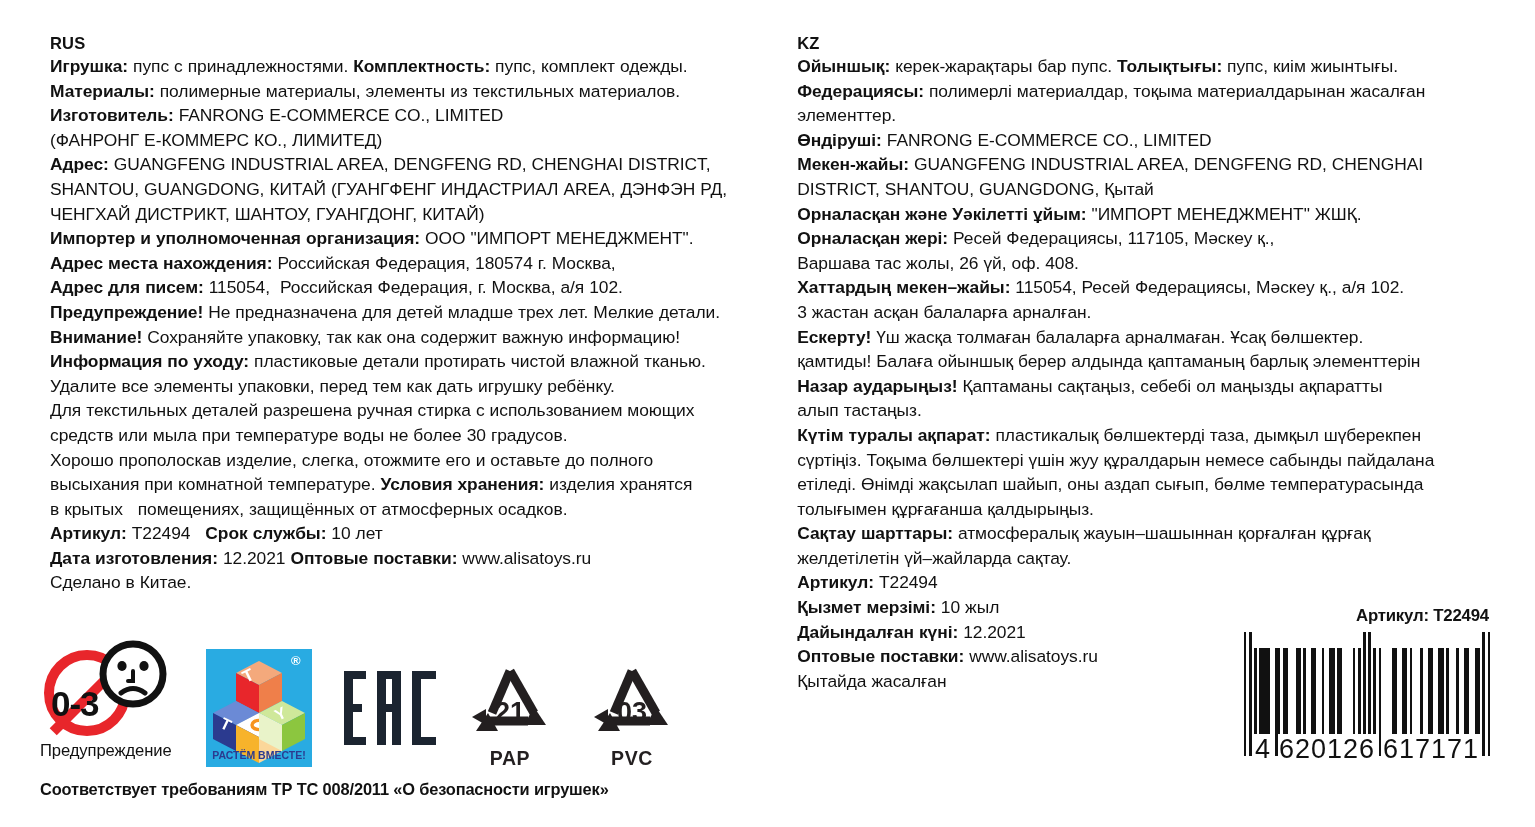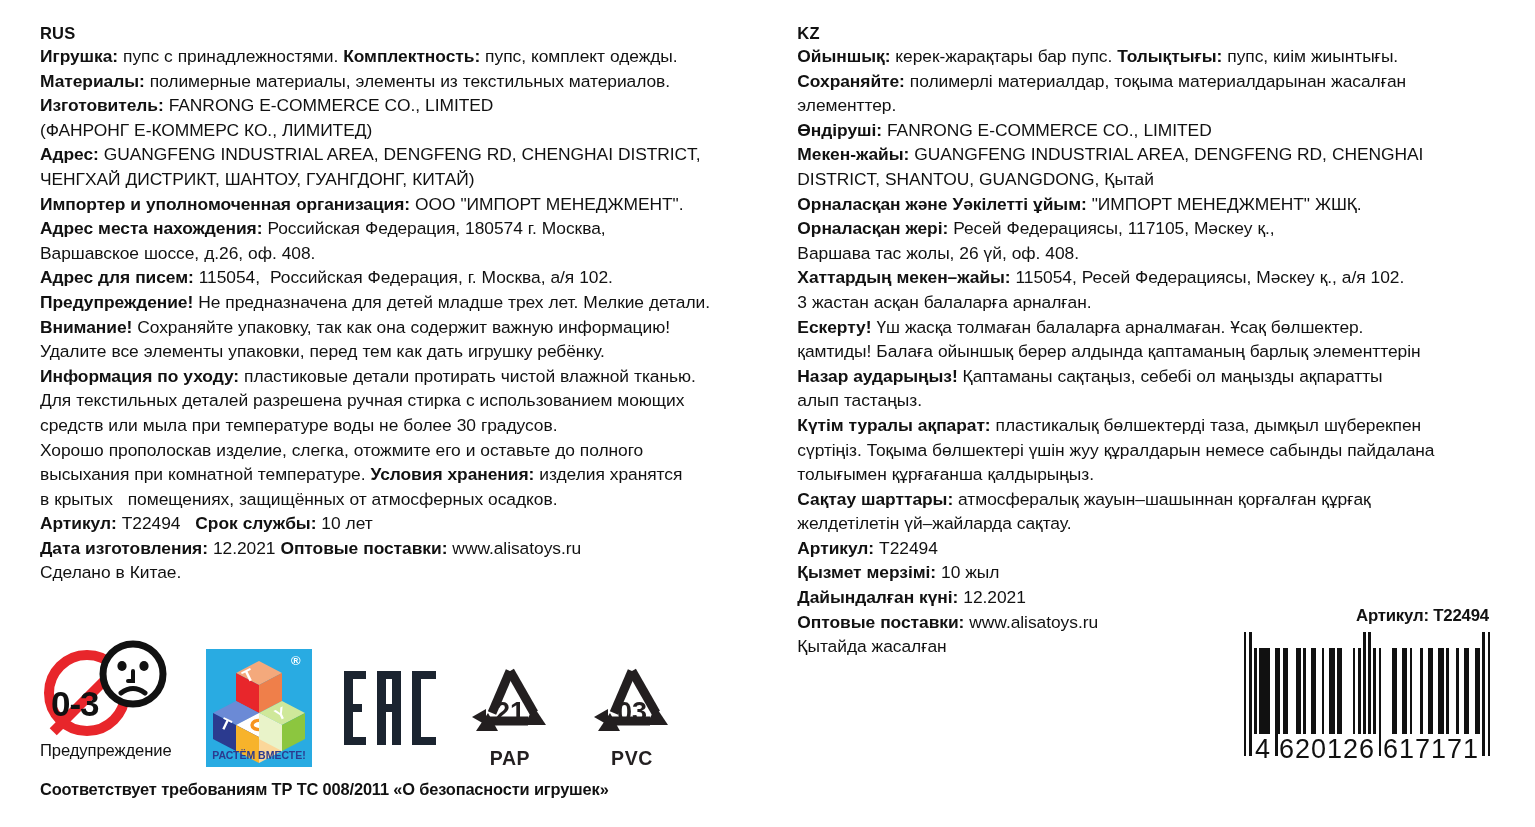--- a/index.html
+++ b/index.html
@@ -3,21 +3,21 @@
 <meta charset="utf-8">
 <style>
   * { box-sizing: border-box; margin: 0; padding: 0; }
   html, body {
     width: 1535px; height: 827px;
     background: #ffffff;
     font-family: "Liberation Sans", "DejaVu Sans", sans-serif;
     color: #111111;
     overflow: hidden;
   }
-  .page { position: relative; width: 1535px; height: 827px; padding: 0; }
+  .page { position: relative; width: 1535px; height: 827px; padding: 10px; }
 
   .columns { display: flex; gap: 0; padding: 22px 24px 0 40px; }
   .col { width: 745px; }
   .col.kz { padding-left: 22px; }
 
   .lang-tag {
     font-weight: bold;
     font-size: 16.5px;
     line-height: 22px;
     letter-spacing: .2px;
@@ -111,59 +111,60 @@
 
   <div class="columns">
     <div class="col rus">
       <div class="lang-tag">RUS</div>
       <div id="rus-lines">
           <p class="line"><b>Игрушка:</b><span> пупс с принадлежностями. </span><b>Комплектность:</b><span> пупс, комплект одежды.</span></p>
           <p class="line"><b>Материалы:</b><span> полимерные материалы, элементы из текстильных материалов.</span></p>
           <p class="line"><b>Изготовитель:</b><span> FANRONG E-COMMERCE CO., LIMITED</span></p>
           <p class="line"><span>(ФАНРОНГ Е-КОММЕРС КО., ЛИМИТЕД)</span></p>
           <p class="line"><b>Адрес:</b><span> GUANGFENG INDUSTRIAL AREA, DENGFENG RD, CHENGHAI DISTRICT,</span></p>
+          <p class="line"><span>SHANTOU, GUANGDONG, КИТАЙ (ГУАНГФЕНГ ИНДАСТРИАЛ AREA, ДЭНФЭН РД,</span></p>
           <p class="line"><span>ЧЕНГХАЙ ДИСТРИКТ, ШАНТОУ, ГУАНГДОНГ, КИТАЙ)</span></p>
           <p class="line"><b>Импортер и уполномоченная организация:</b><span> ООО "ИМПОРТ МЕНЕДЖМЕНТ".</span></p>
           <p class="line"><b>Адрес места нахождения:</b><span> Российская Федерация, 180574 г. Москва,</span></p>
-          <p class="line"><span>Варшавское шоссе, д.26, оф. 408.</span></p>
           <p class="line"><b>Адрес для писем:</b><span> 115054,  Российская Федерация, г. Москва, а/я 102.</span></p>
           <p class="line"><b>Предупреждение!</b><span> Не предназначена для детей младше трех лет. Мелкие детали.</span></p>
           <p class="line"><b>Внимание!</b><span> Сохраняйте упаковку, так как она содержит важную информацию!</span></p>
+          <p class="line"><b>Информация по уходу:</b><span> пластиковые детали протирать чистой влажной тканью.</span></p>
           <p class="line"><span>Удалите все элементы упаковки, перед тем как дать игрушку ребёнку.</span></p>
-          <p class="line"><b>Информация по уходу:</b><span> пластиковые детали протирать чистой влажной тканью.</span></p>
           <p class="line"><span>Для текстильных деталей разрешена ручная стирка с использованием моющих</span></p>
           <p class="line"><span>средств или мыла при температуре воды не более 30 градусов.</span></p>
           <p class="line"><span>Хорошо прополоскав изделие, слегка, отожмите его и оставьте до полного</span></p>
           <p class="line"><span>высыхания при комнатной температуре. </span><b>Условия хранения:</b><span> изделия хранятся</span></p>
           <p class="line"><span>в крытых   помещениях, защищённых от атмосферных осадков.</span></p>
           <p class="line"><b>Артикул:</b><span> T22494   </span><b>Срок службы:</b><span> 10 лет</span></p>
           <p class="line"><b>Дата изготовления:</b><span> 12.2021 </span><b>Оптовые поставки:</b><span> www.alisatoys.ru</span></p>
           <p class="line"><span>Сделано в Китае.</span></p>
         </div>
     </div>
     <div class="col kz">
       <div class="lang-tag">KZ</div>
       <div id="kz-lines">
           <p class="line"><b>Ойыншық:</b><span> керек-жарақтары бар пупс. </span><b>Толықтығы:</b><span> пупс, киім жиынтығы.</span></p>
-          <p class="line"><b>Сохраняйте:</b><span> полимерлі материалдар, тоқыма материалдарынан жасалған</span></p>
+          <p class="line"><b>Федерациясы:</b><span> полимерлі материалдар, тоқыма материалдарынан жасалған</span></p>
           <p class="line"><span>элементтер.</span></p>
           <p class="line"><b>Өндіруші:</b><span> FANRONG E-COMMERCE CO., LIMITED</span></p>
           <p class="line"><b>Мекен-жайы:</b><span> GUANGFENG INDUSTRIAL AREA, DENGFENG RD, CHENGHAI</span></p>
           <p class="line"><span>DISTRICT, SHANTOU, GUANGDONG, Қытай</span></p>
           <p class="line"><b>Орналасқан және Уәкілетті ұйым:</b><span> "ИМПОРТ МЕНЕДЖМЕНТ" ЖШҚ.</span></p>
           <p class="line"><b>Орналасқан жері:</b><span> Ресей Федерациясы, 117105, Мәскеу қ.,</span></p>
           <p class="line"><span>Варшава тас жолы, 26 үй, оф. 408.</span></p>
           <p class="line"><b>Хаттардың мекен–жайы:</b><span> 115054, Ресей Федерациясы, Мәскеу қ., а/я 102.</span></p>
           <p class="line"><span>3 жастан асқан балаларға арналған.</span></p>
           <p class="line"><b>Ескерту!</b><span> Үш жасқа толмаған балаларға арналмаған. Ұсақ бөлшектер.</span></p>
           <p class="line"><span>қамтиды! Балаға ойыншық берер алдында қаптаманың барлық элементтерін</span></p>
           <p class="line"><b>Назар аударыңыз!</b><span> Қаптаманы сақтаңыз, себебі ол маңызды ақпаратты</span></p>
           <p class="line"><span>алып тастаңыз.</span></p>
           <p class="line"><b>Күтім туралы ақпарат:</b><span> пластикалық бөлшектерді таза, дымқыл шүберекпен</span></p>
           <p class="line"><span>сүртіңіз. Тоқыма бөлшектері үшін жуу құралдарын немесе сабынды пайдалана</span></p>
+          <p class="line"><span>етіледі. Өнімді жақсылап шайып, оны аздап сығып, бөлме температурасында</span></p>
           <p class="line"><span>толығымен құрғағанша қалдырыңыз.</span></p>
           <p class="line"><b>Сақтау шарттары:</b><span> атмосфералық жауын–шашыннан қорғалған құрғақ</span></p>
           <p class="line"><span>желдетілетін үй–жайларда сақтау.</span></p>
           <p class="line"><b>Артикул:</b><span> T22494</span></p>
           <p class="line"><b>Қызмет мерзімі:</b><span> 10 жыл</span></p>
           <p class="line"><b>Дайындалған күні:</b><span> 12.2021</span></p>
           <p class="line"><b>Оптовые поставки:</b><span> www.alisatoys.ru</span></p>
           <p class="line"><span>Қытайда жасалған</span></p>
         </div>
     </div>

